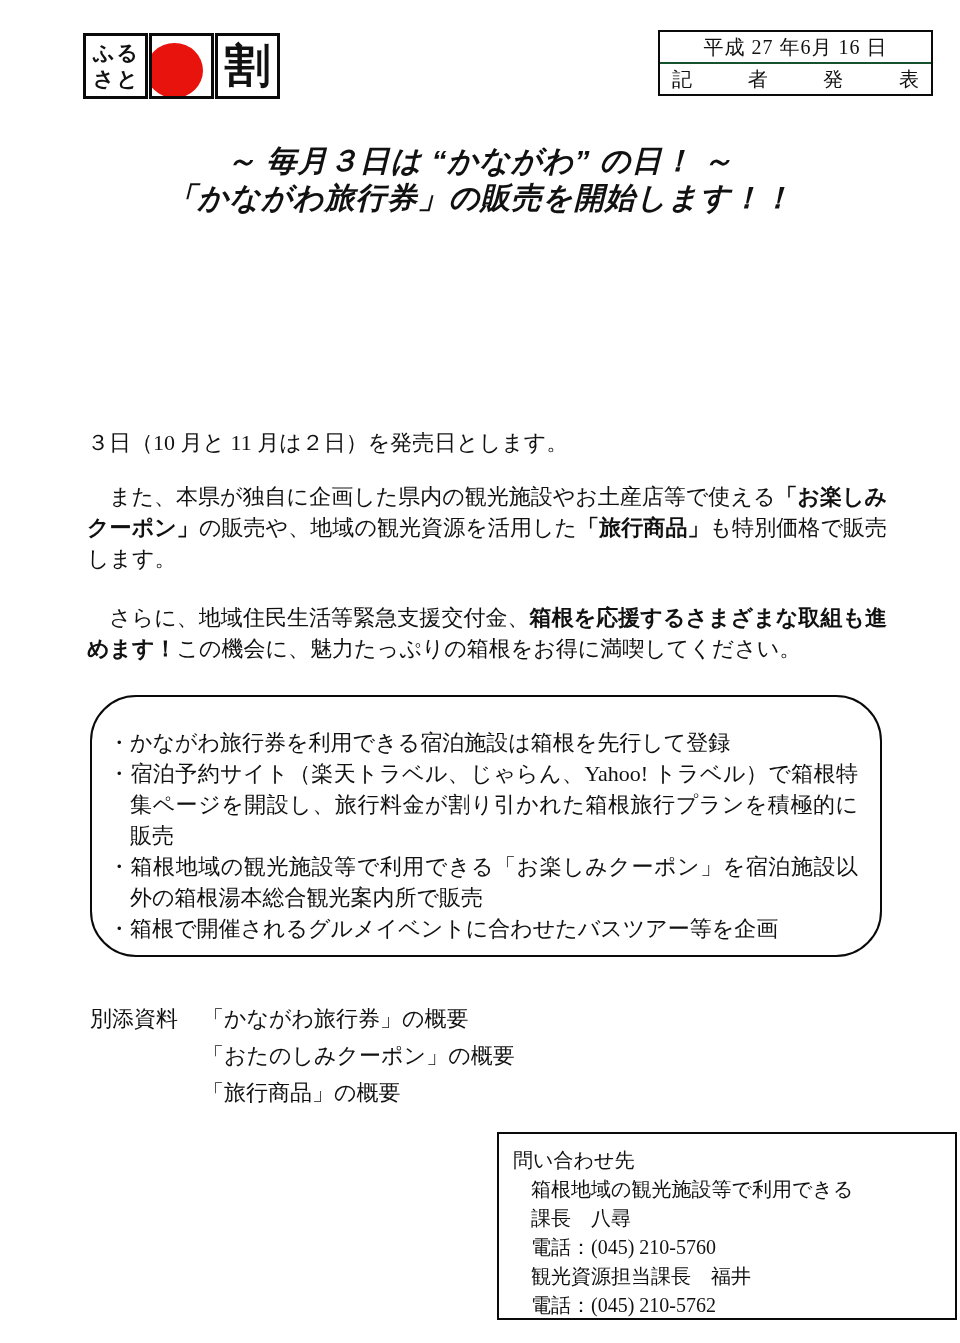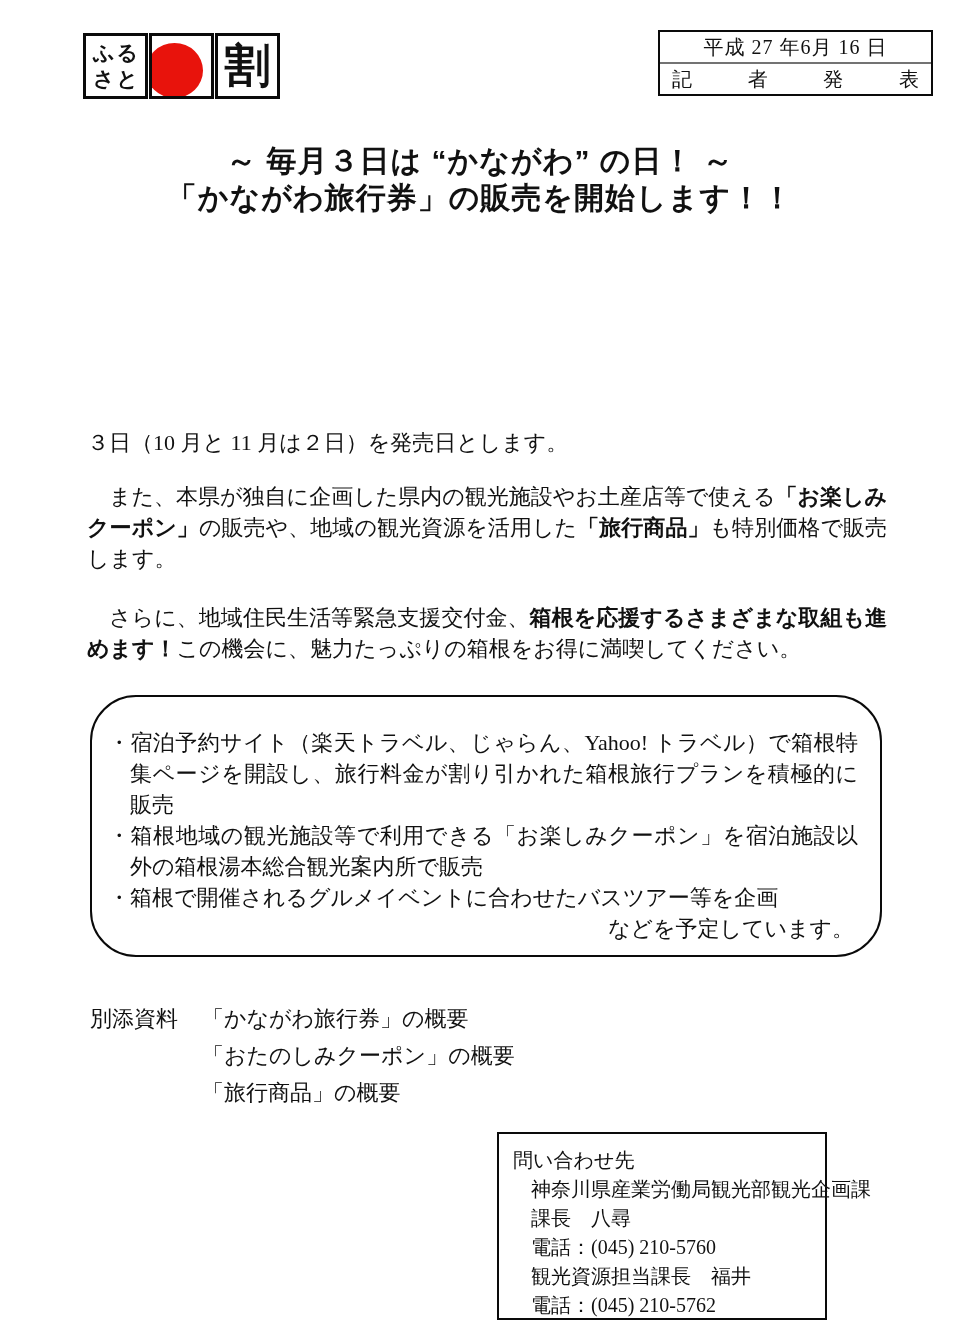--- a/index.html
+++ b/index.html
@@ -33,36 +33,37 @@
   .logo-wari-box{display:flex;align-items:center;justify-content:center;}
   .logo-wari-box span{font-size:46px;font-weight:600;line-height:1;}
 
   
   .header-box{
     position:absolute;left:658px;top:30px;width:275px;height:66px;
     box-sizing:border-box;border:2px solid #0a0a0a;background:#fff;
     font-size:20px;
   }
   .header-date{
-    height:32px;box-sizing:border-box;border-bottom:2px solid #737373;
+    height:32px;box-sizing:border-box;border-bottom:2px solid #14532d;
     display:flex;align-items:center;justify-content:center;
     letter-spacing:1px;white-space:nowrap;
   }
   .header-press{
     height:30px;display:flex;align-items:center;justify-content:space-between;
     padding:0 12px;
   }
 
   
   .title{
     position:absolute;left:0;top:142px;width:960px;
     text-align:center;
     font-family:"Liberation Sans","DejaVu Sans",sans-serif;
     font-weight:bold;font-size:30px;line-height:37px;
     letter-spacing:1px;
+    font-style:italic;
   }
 
   
   .body-text{
     position:absolute;left:87px;width:800px;
     font-size:22px;line-height:31px;
     text-align:justify;
   }
   .p1{top:272px;}
   .p1b{top:396px;}
@@ -83,21 +84,21 @@
 
   
   .attachments{
     position:absolute;left:90px;top:1000px;
     display:flex;font-size:22px;line-height:37px;
   }
   .attachments .label{margin-right:24px;white-space:nowrap;}
 
   
   .contact-box{
-    position:absolute;left:497px;top:1132px;width:330px;height:188px;
+    position:absolute;left:497px;top:1132px;width:460px;height:188px;
     box-sizing:border-box;border:2px solid #0a0a0a;
     padding:12px 6px 0 14px;
     font-size:20px;line-height:29px;
   }
   .contact-line{padding-left:18px;white-space:nowrap;}
   .contact-title{padding-left:0;}
 </style>
 </head>
 <body>
 
@@ -134,37 +135,37 @@
   </div>
 
 
   <div class="body-text p1b"><br><span>３日（10 月と 11 月は２日）を発売日とします。</span></div>
 
   <div class="body-text p2"><span>　また、本県が独自に企画した県内の観光施設やお土産店等で使える</span><span class="b">「お楽しみクーポン」</span><span>の販売や、地域の観光資源を活用した</span><span class="b">「旅行商品」</span><span>も特別価格で販売します。</span></div>
 
   <div class="body-text p3"><span>　さらに、地域住民生活等緊急支援交付金、</span><span class="b">箱根を応援するさまざまな取組も進めます！</span><span>この機会に、魅力たっぷりの箱根をお得に満喫してください。</span></div>
 
   <div class="highlight-box">
+    <div class="hl-item">・かながわ旅行券を利用できる宿泊施設は箱根を先行して登録</div>
     <div class="hl-item">・宿泊予約サイト（楽天トラベル、じゃらん、Yahoo! トラベル）で箱根特集ページを開設し、旅行料金が割り引かれた箱根旅行プランを積極的に販売</div>
     <div class="hl-item">・箱根地域の観光施設等で利用できる「お楽しみクーポン」を宿泊施設以外の箱根湯本総合観光案内所で販売</div>
     <div class="hl-item">・箱根で開催されるグルメイベントに合わせたバスツアー等を企画</div>
-    <div class="hl-footer">などを予定しています。</div>
   </div>
 
   <div class="attachments">
     <span class="label">別添資料</span>
     <span class="items">
       <div>「かながわ旅行券」の概要</div>
       <div>「おたのしみクーポン」の概要</div>
       <div>「旅行商品」の概要</div>
     </span>
   </div>
 
   <div class="contact-box">
     <div class="contact-line contact-title">問い合わせ先</div>
-    <div class="contact-line">神奈川県産業労働局観光部観光企画課</div>
+    <div class="contact-line">箱根地域の観光施設等で利用できる</div>
     <div class="contact-line">課長　八尋</div>
     <div class="contact-line">電話：(045) 210-5760</div>
     <div class="contact-line">観光資源担当課長　福井</div>
     <div class="contact-line">電話：(045) 210-5762</div>
   </div>
 
 </div>
 
 </body></html>

